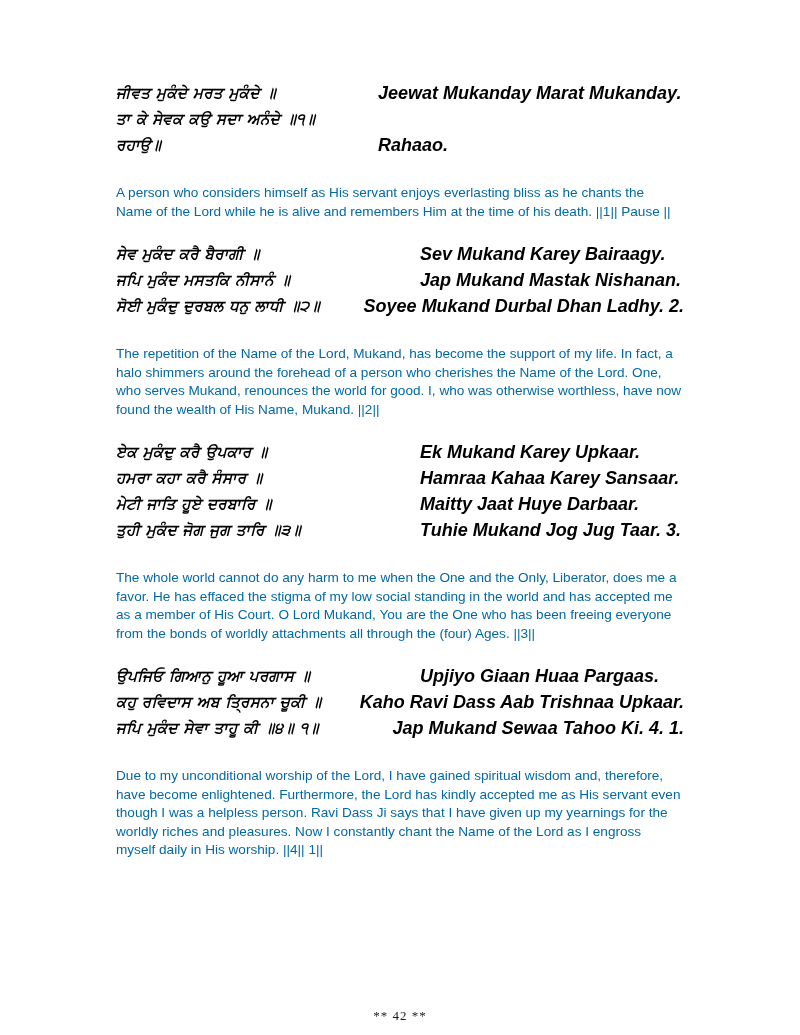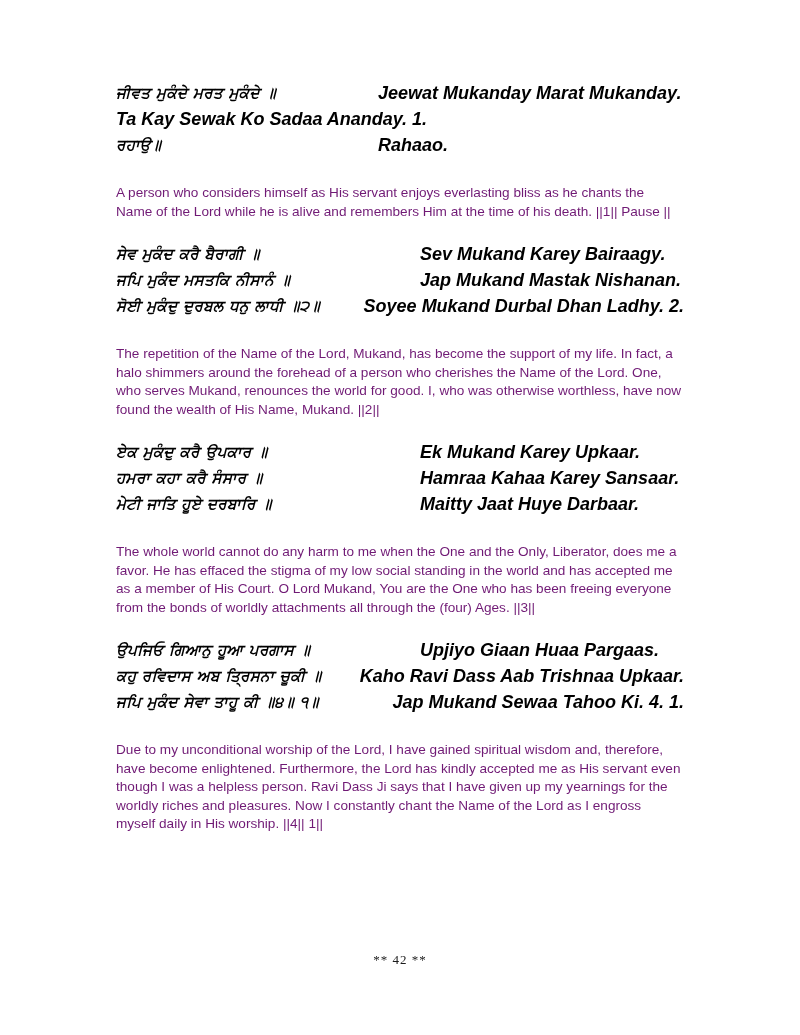--- a/index.html
+++ b/index.html
@@ -55,52 +55,52 @@
   
   .verse-block.gutter-narrow .gurmukhi { width: 262px; }
   .verse-block.gutter-wide  .gurmukhi { width: 304px; }
 
   
   .paragraph {
     font-family: "Liberation Sans", sans-serif;
     font-size: 13.6px;
     line-height: 18.5px;
     text-align: left;
-    color: #701a75;
+    color: #0369a1;
   }
 
   .gap-after-verse { height: 26px; }
   .gap-after-para  { height: 20px; }
 
   
   .footer {
     position: absolute;
     left: 0;
     right: 0;
-    top: 952px;
+    top: 1008px;
     text-align: center;
     font-family: "Liberation Serif", serif;
     font-size: 13px;
     letter-spacing: 1px;
     color: #1a1a1a;
   }
 </style>
 </head>
 <body>
 
 <div class="page">
   <div class="content">
 
     <div class="verse-block gutter-narrow">
       <div class="verse-line">
         <span class="gurmukhi">ਜੀਵਤ ਮੁਕੰਦੇ ਮਰਤ ਮੁਕੰਦੇ ॥</span>
         <span class="translit">Jeewat Mukanday Marat Mukanday.</span>
       </div>
       <div class="verse-line">
-        <span class="translit">Ta Kay Sewak Ko Sadaa Ananday. 1.</span>
+        <span class="gurmukhi">ਤਾ ਕੇ ਸੇਵਕ ਕਉ ਸਦਾ ਅਨੰਦੇ ॥੧॥</span>
       </div>
       <div class="verse-line">
         <span class="gurmukhi">ਰਹਾਉ॥</span>
         <span class="translit">Rahaao.</span>
       </div>
     </div>
 
     <div class="gap-after-verse"></div>
 
     <div class="paragraph">A person who considers himself as His servant enjoys everlasting bliss as he chants the Name of the Lord while he is alive and remembers Him at the time of his death. ||1|| Pause ||</div>
@@ -134,20 +134,24 @@
         <span class="translit">Ek Mukand Karey Upkaar.</span>
       </div>
       <div class="verse-line">
         <span class="gurmukhi">ਹਮਰਾ ਕਹਾ ਕਰੈ ਸੰਸਾਰ ॥</span>
         <span class="translit">Hamraa Kahaa Karey Sansaar.</span>
       </div>
       <div class="verse-line">
         <span class="gurmukhi">ਮੇਟੀ ਜਾਤਿ ਹੂਏ ਦਰਬਾਰਿ ॥</span>
         <span class="translit">Maitty Jaat Huye Darbaar.</span>
       </div>
+      <div class="verse-line">
+        <span class="gurmukhi">ਤੁਹੀ ਮੁਕੰਦ ਜੋਗ ਜੁਗ ਤਾਰਿ ॥੩॥</span>
+        <span class="translit">Tuhie Mukand Jog Jug Taar. 3.</span>
+      </div>
     </div>
 
     <div class="gap-after-verse"></div>
 
     <div class="paragraph">The whole world cannot do any harm to me when the One and the Only, Liberator, does me a favor.  He has effaced the stigma of my low social standing in the world and has accepted me as a member of His Court. O Lord Mukand, You are the One who has been freeing everyone from the bonds of worldly attachments all through the (four) Ages. ||3||</div>
 
     <div class="gap-after-para"></div>
 
     <div class="verse-block gutter-wide">
       <div class="verse-line">

